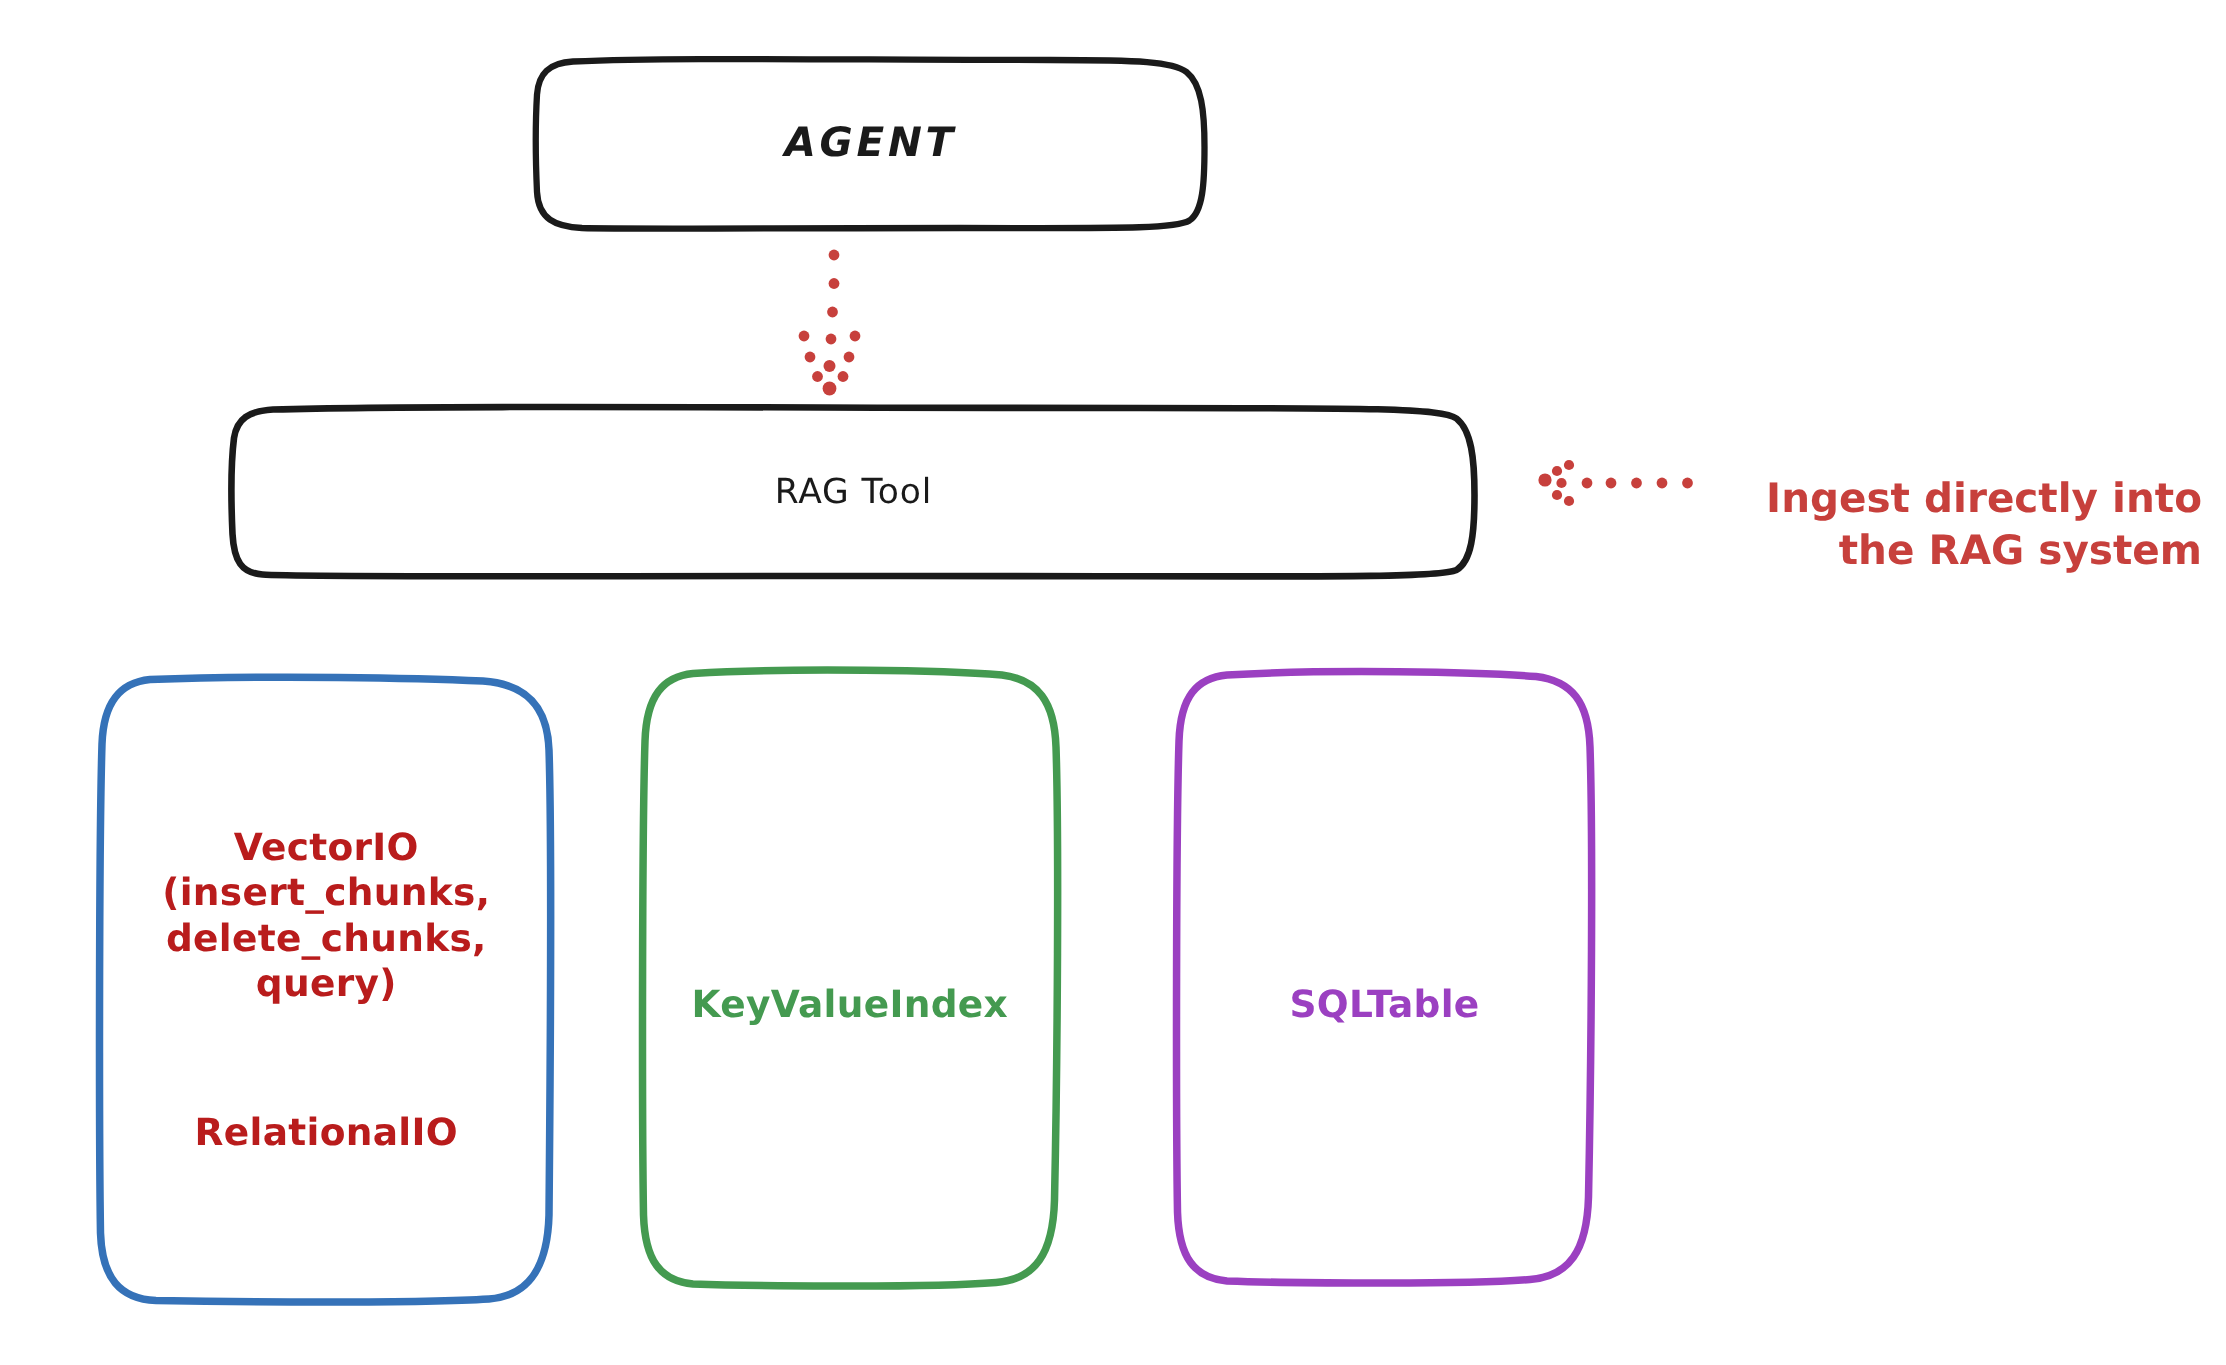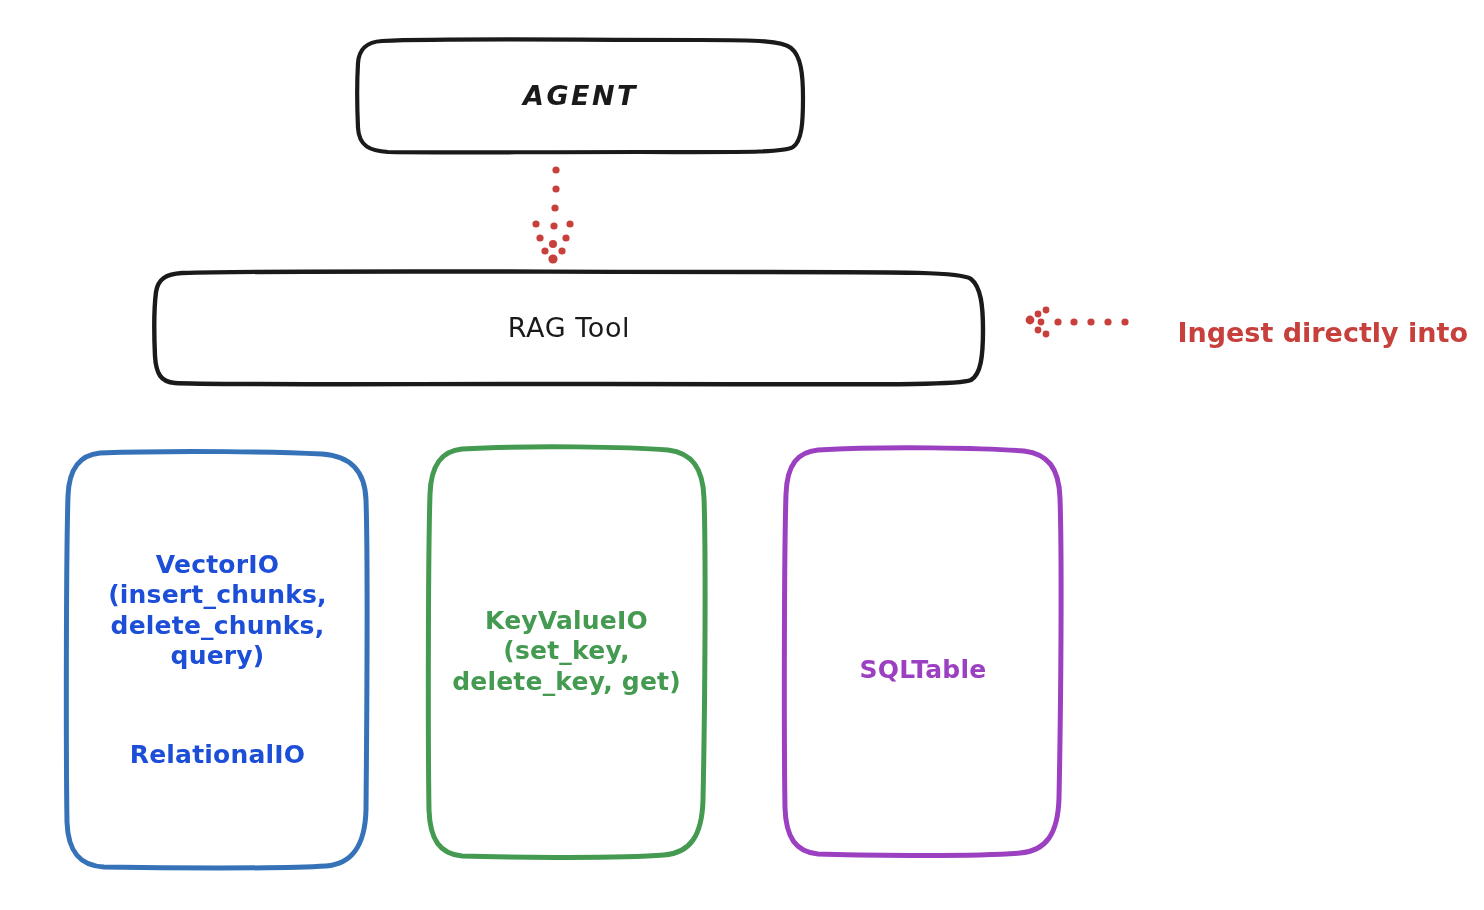--- a/index.html
+++ b/index.html
@@ -60,21 +60,21 @@
 
   
   #rag-tool-node {
     left: 155px;
     top: 272px;
     width: 828px;
     height: 112px;
   }
   #rag-tool-node .label-block {
     font-family: "DejaVu Sans", sans-serif;
-    font-size: 27px;
+    font-size: 23px;
     font-weight: 400;
     letter-spacing: 0.6px;
     color: #1a1a1a;
   }
 
   
   .provider .label-block {
     font-family: "DejaVu Sans", sans-serif;
     font-size: 25px;
     font-weight: 600;
@@ -85,21 +85,21 @@
     display: block;
     margin-top: 38px;
   }
 
   #vectorio-node {
     left: 67px;
     top: 452px;
     width: 301px;
     height: 416px;
   }
-  #vectorio-node .label-block { color: #1d4ed8; }
+  #vectorio-node .label-block { color: #b91c1c; }
 
   #keyvalueio-node {
     left: 428px;
     top: 447px;
     width: 277px;
     height: 409px;
   }
   #keyvalueio-node .label-block { color: #449a50; }
 
   #relationalio-node {
@@ -238,27 +238,26 @@
     <span class="api-lines">VectorIO
 (insert_chunks,
 delete_chunks,
 query)</span>
     <span class="index-line">RelationalIO</span>
   </span>
 </div>
 
 <div class="node provider" id="keyvalueio-node">
   <span class="label-block">
-    <span class="api-lines">KeyValueIO
-(set_key,
-delete_key, get)</span>
+    <span class="index-line">KeyValueIndex</span>
   </span>
 </div>
 
 <div class="node provider" id="relationalio-node">
   <span class="label-block">
     <span class="index-line">SQLTable</span>
   </span>
 </div>
 
 <div id="ingest-annotation">
   <span class="line1">Ingest directly into</span>
+  <span class="line2">the RAG system</span>
 </div>
 
 </body></html>

